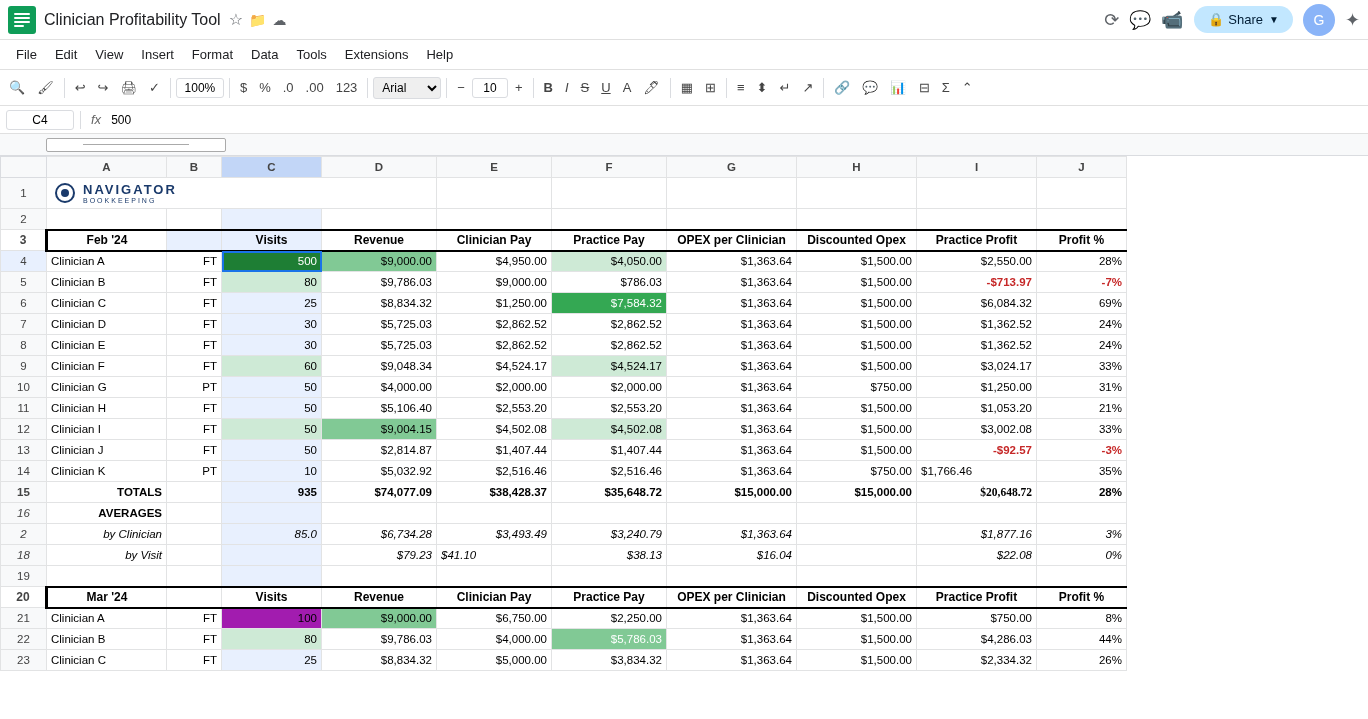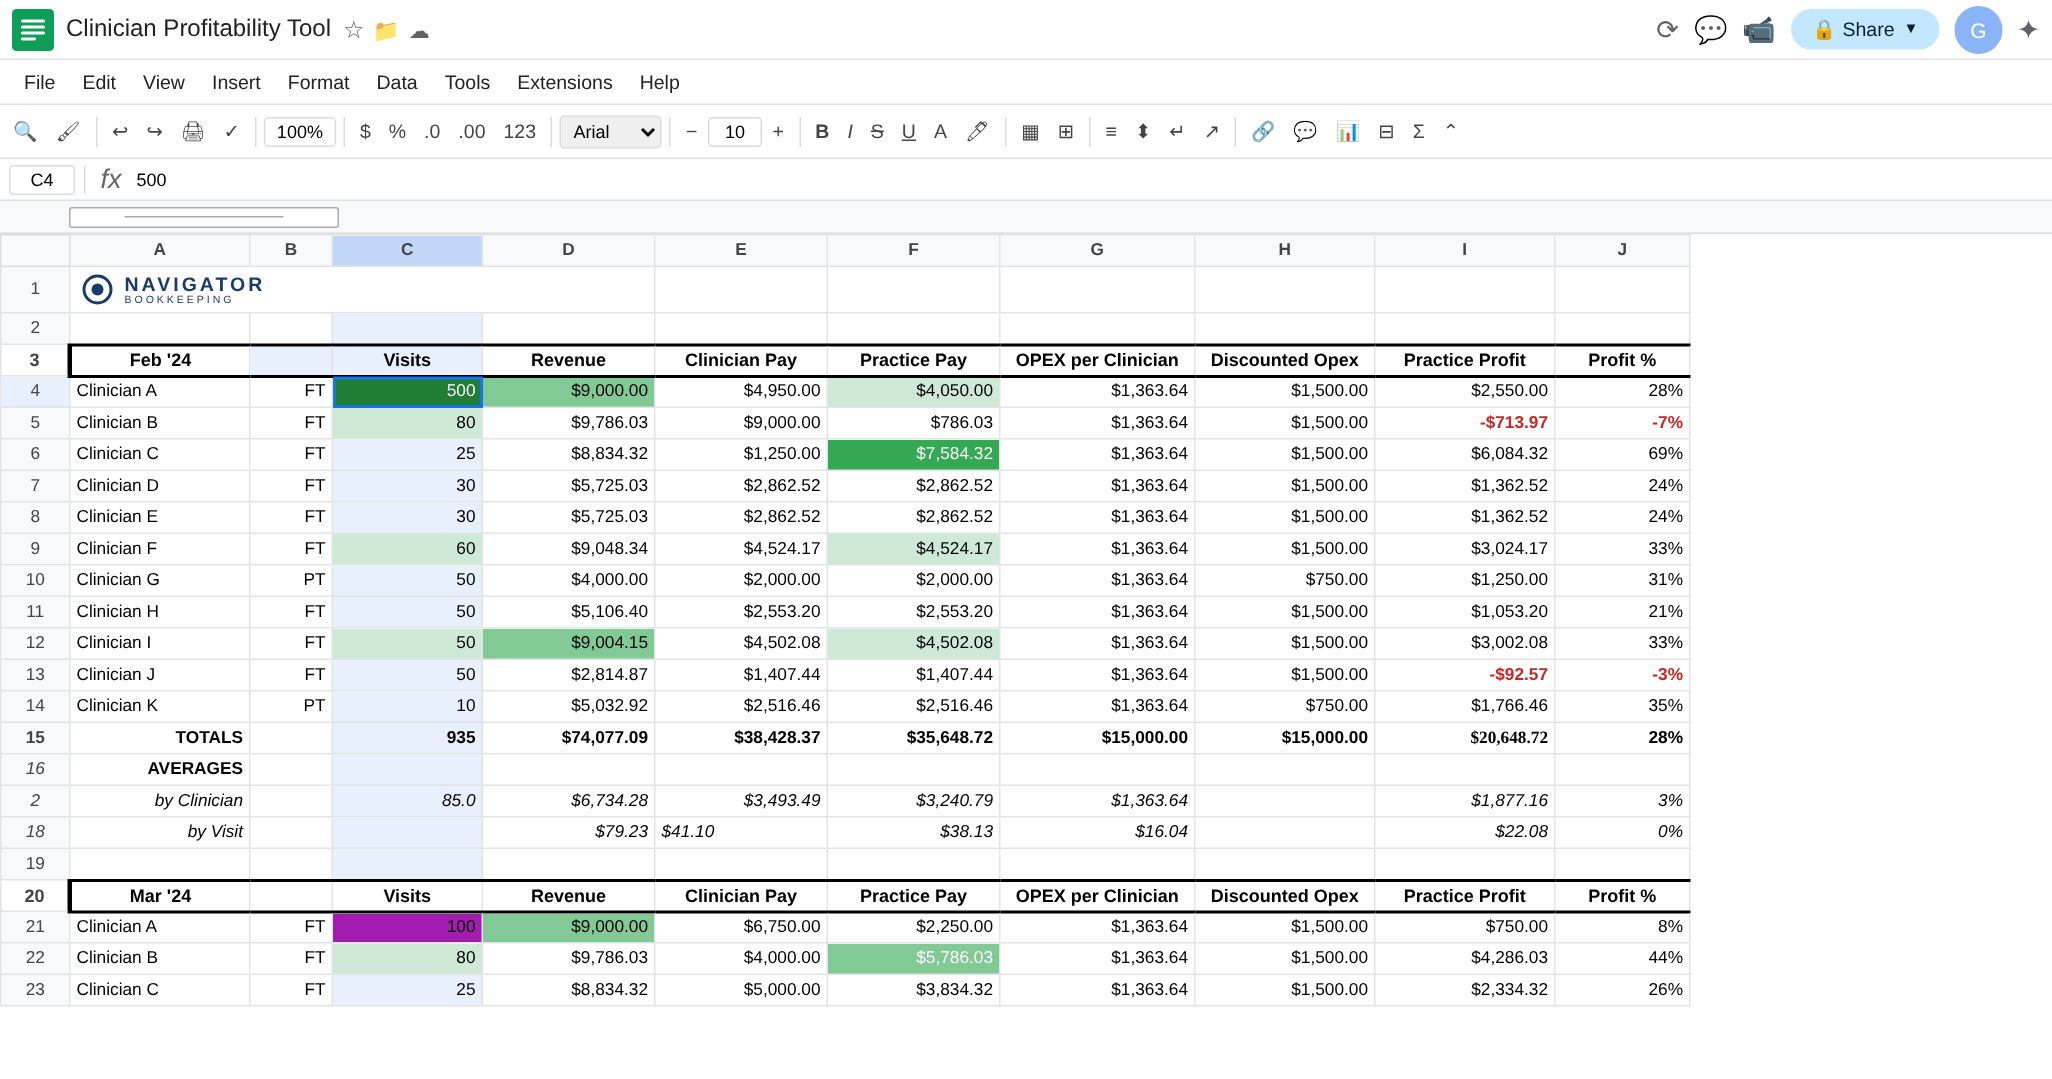--- a/index.html
+++ b/index.html
@@ -40,22 +40,22 @@
     .tb-separator { width: 1px; height: 20px; background: #dadce0; margin: 0 3px; }
     .zoom-box { border: 1px solid #dadce0; border-radius: 3px; padding: 2px 6px; font-size: 12px; min-width: 48px; text-align: center; }
     .font-select { border: 1px solid #dadce0; border-radius: 3px; padding: 2px 4px; font-size: 12px; width: 68px; }
     .font-size-box { border: 1px solid #dadce0; border-radius: 3px; padding: 2px 4px; font-size: 12px; width: 36px; text-align: center; }
 
     
     .formula-bar {
       display: flex; align-items: center; height: 28px; border-bottom: 1px solid #e0e0e0;
       padding: 0 6px; gap: 6px;
     }
-    .cell-ref { width: 44px; border: 1px solid #dadce0; border-radius: 3px; padding: 2px 4px; font-size: 12px; text-align: center; }
-    .fx-label { font-size: 18px; color: #666; font-style: italic; margin: 0 4px; }
+    .cell-ref { width: 68px; border: 1px solid #dadce0; border-radius: 3px; padding: 2px 4px; font-size: 12px; text-align: center; }
+    .fx-label { font-size: 13px; color: #666; font-style: italic; margin: 0 4px; }
     .formula-input { flex: 1; border: none; outline: none; font-size: 12px; }
 
     
     .sheet-container { display: flex; flex-direction: column; height: calc(719px - 134px); overflow: hidden; }
 
     .col-header {
       border-right: 1px solid #dadce0; border-bottom: 1px solid #dadce0;
       text-align: center; font-size: 11px; color: #444; padding: 3px 0;
       user-select: none; cursor: default;
     }
@@ -413,21 +413,21 @@
         <tr>
           <td class="row-num">14</td>
           <td>Clinician K</td>
           <td style="text-align:right;">PT</td>
           <td style="text-align:right;">10</td>
           <td style="text-align:right;">$5,032.92</td>
           <td style="text-align:right;">$2,516.46</td>
           <td style="text-align:right;">$2,516.46</td>
           <td style="text-align:right;">$1,363.64</td>
           <td style="text-align:right;">$750.00</td>
-          <td style="text-align:right;">$1,766.46</td>
+          <td style="">$1,766.46</td>
           <td style="text-align:right;">35%</td>
         </tr>
 
         <tr class="totals-row">
           <td class="row-num">15</td>
           <td style="text-align:right;font-weight:bold;">TOTALS</td>
           <td></td>
           <td style="text-align:right;font-weight:bold;">935</td>
           <td style="text-align:right;font-weight:bold;">$74,077.09</td>
           <td style="text-align:right;font-weight:bold;">$38,428.37</td>

